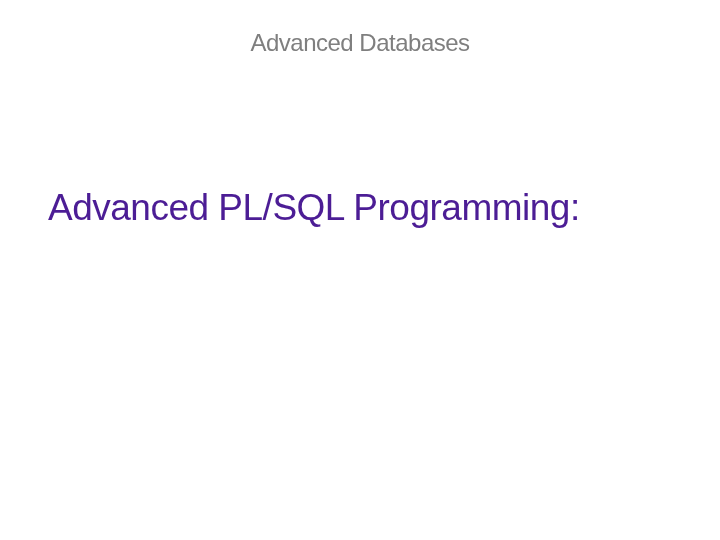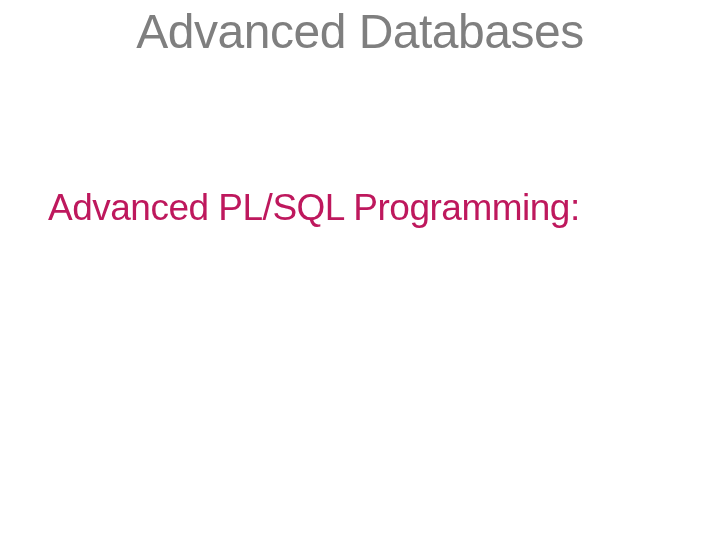--- a/index.html
+++ b/index.html
@@ -9,39 +9,39 @@
     }
     body {
       width: 720px;
       height: 540px;
       background: #ffffff;
       position: relative;
       overflow: hidden;
     }
     .title {
       position: absolute;
-      top: 4px;
+      top: 29px;
       left: 0;
       width: 100%;
       text-align: center;
       font-family: Verdana, Geneva, sans-serif;
-      font-size: 48px;
+      font-size: 24px;
       font-weight: 400;
       color: #7f7f7f;
       letter-spacing: -0.5px;
     }
     .subtitle {
       position: absolute;
       top: 185px;
       left: 48px;
       right: 20px;
       font-family: Verdana, Geneva, sans-serif;
       font-size: 37px;
       font-weight: 400;
-      color: #be185d;
+      color: #4c1d95;
       line-height: 1.25;
       letter-spacing: -0.5px;
     }
   </style>
 </head>
 <body>
 
 <div class="title">Advanced Databases</div>
 
 <div class="subtitle"><span>Advanced PL/SQL Programming:</span><br></div>

